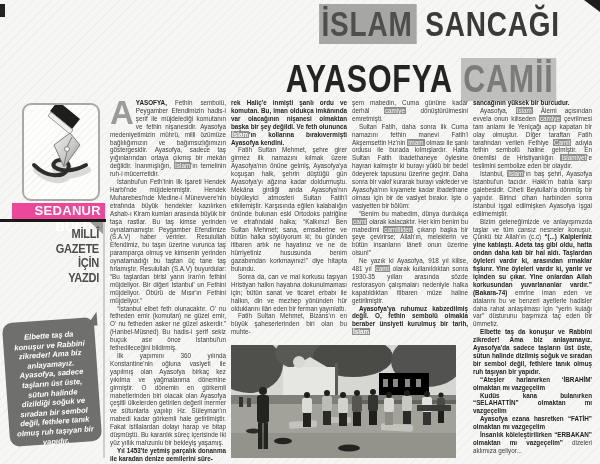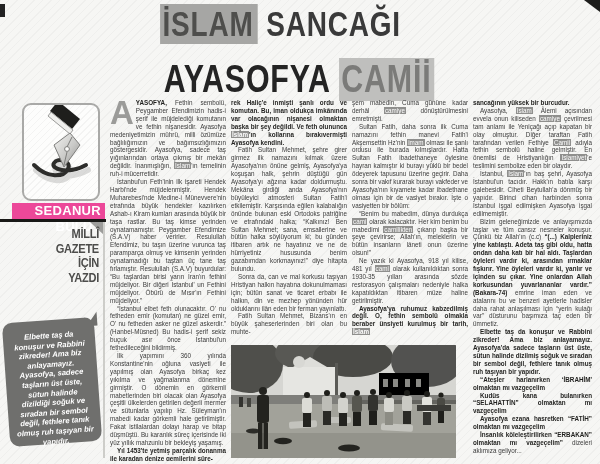--- a/index.html
+++ b/index.html
@@ -4,21 +4,21 @@
 <style>
   html,body{margin:0;padding:0;background:#e9e9e7;}
   #page{position:relative;width:600px;height:464px;background:#f6f6f4;overflow:hidden;
         font-family:"Liberation Sans",sans-serif;color:#3d3d3d;}
   #page::before{content:"";position:absolute;inset:0;pointer-events:none;
         background:repeating-linear-gradient(135deg,rgba(110,110,110,.05) 0 1px,transparent 1px 6px);}
   
   .art-tl{position:absolute;left:0;top:4px;width:5px;height:13px;background:#222;}
   .art-tr{position:absolute;right:0;top:0;width:0;height:0;border-top:12px solid #1d1d1b;border-left:16px solid transparent;}
   
-  .masthead{position:absolute;left:130px;top:6px;width:460px;text-align:left;line-height:1;}
+  .masthead{position:absolute;left:130px;top:6px;width:460px;text-align:right;line-height:1;}
   .hline{white-space:nowrap;}
   .squeeze{display:inline-block;transform:scaleX(.8);transform-origin:center;}
   .h1{font-size:35px;font-weight:bold;color:#3a3a3a;letter-spacing:1px;}
   .h2{font-size:38px;font-weight:bold;color:#242424;letter-spacing:1px;margin-top:19px;}
   .hbox1{background:#a6a6a4;color:#4e4e4c;padding:0 5px 1px 3px;}
   .hbox2{background:#bfbfbd;color:#7b7b79;padding:0 4px 1px 3px;}
   
   .penbox{position:absolute;left:22px;top:103px;width:74px;height:94px;background:#fdfdfc;
         border:2px solid #a9a9a7;border-radius:9px;overflow:hidden;
         background-image:repeating-linear-gradient(135deg,rgba(120,120,120,.07) 0 1px,transparent 1px 5px);}

